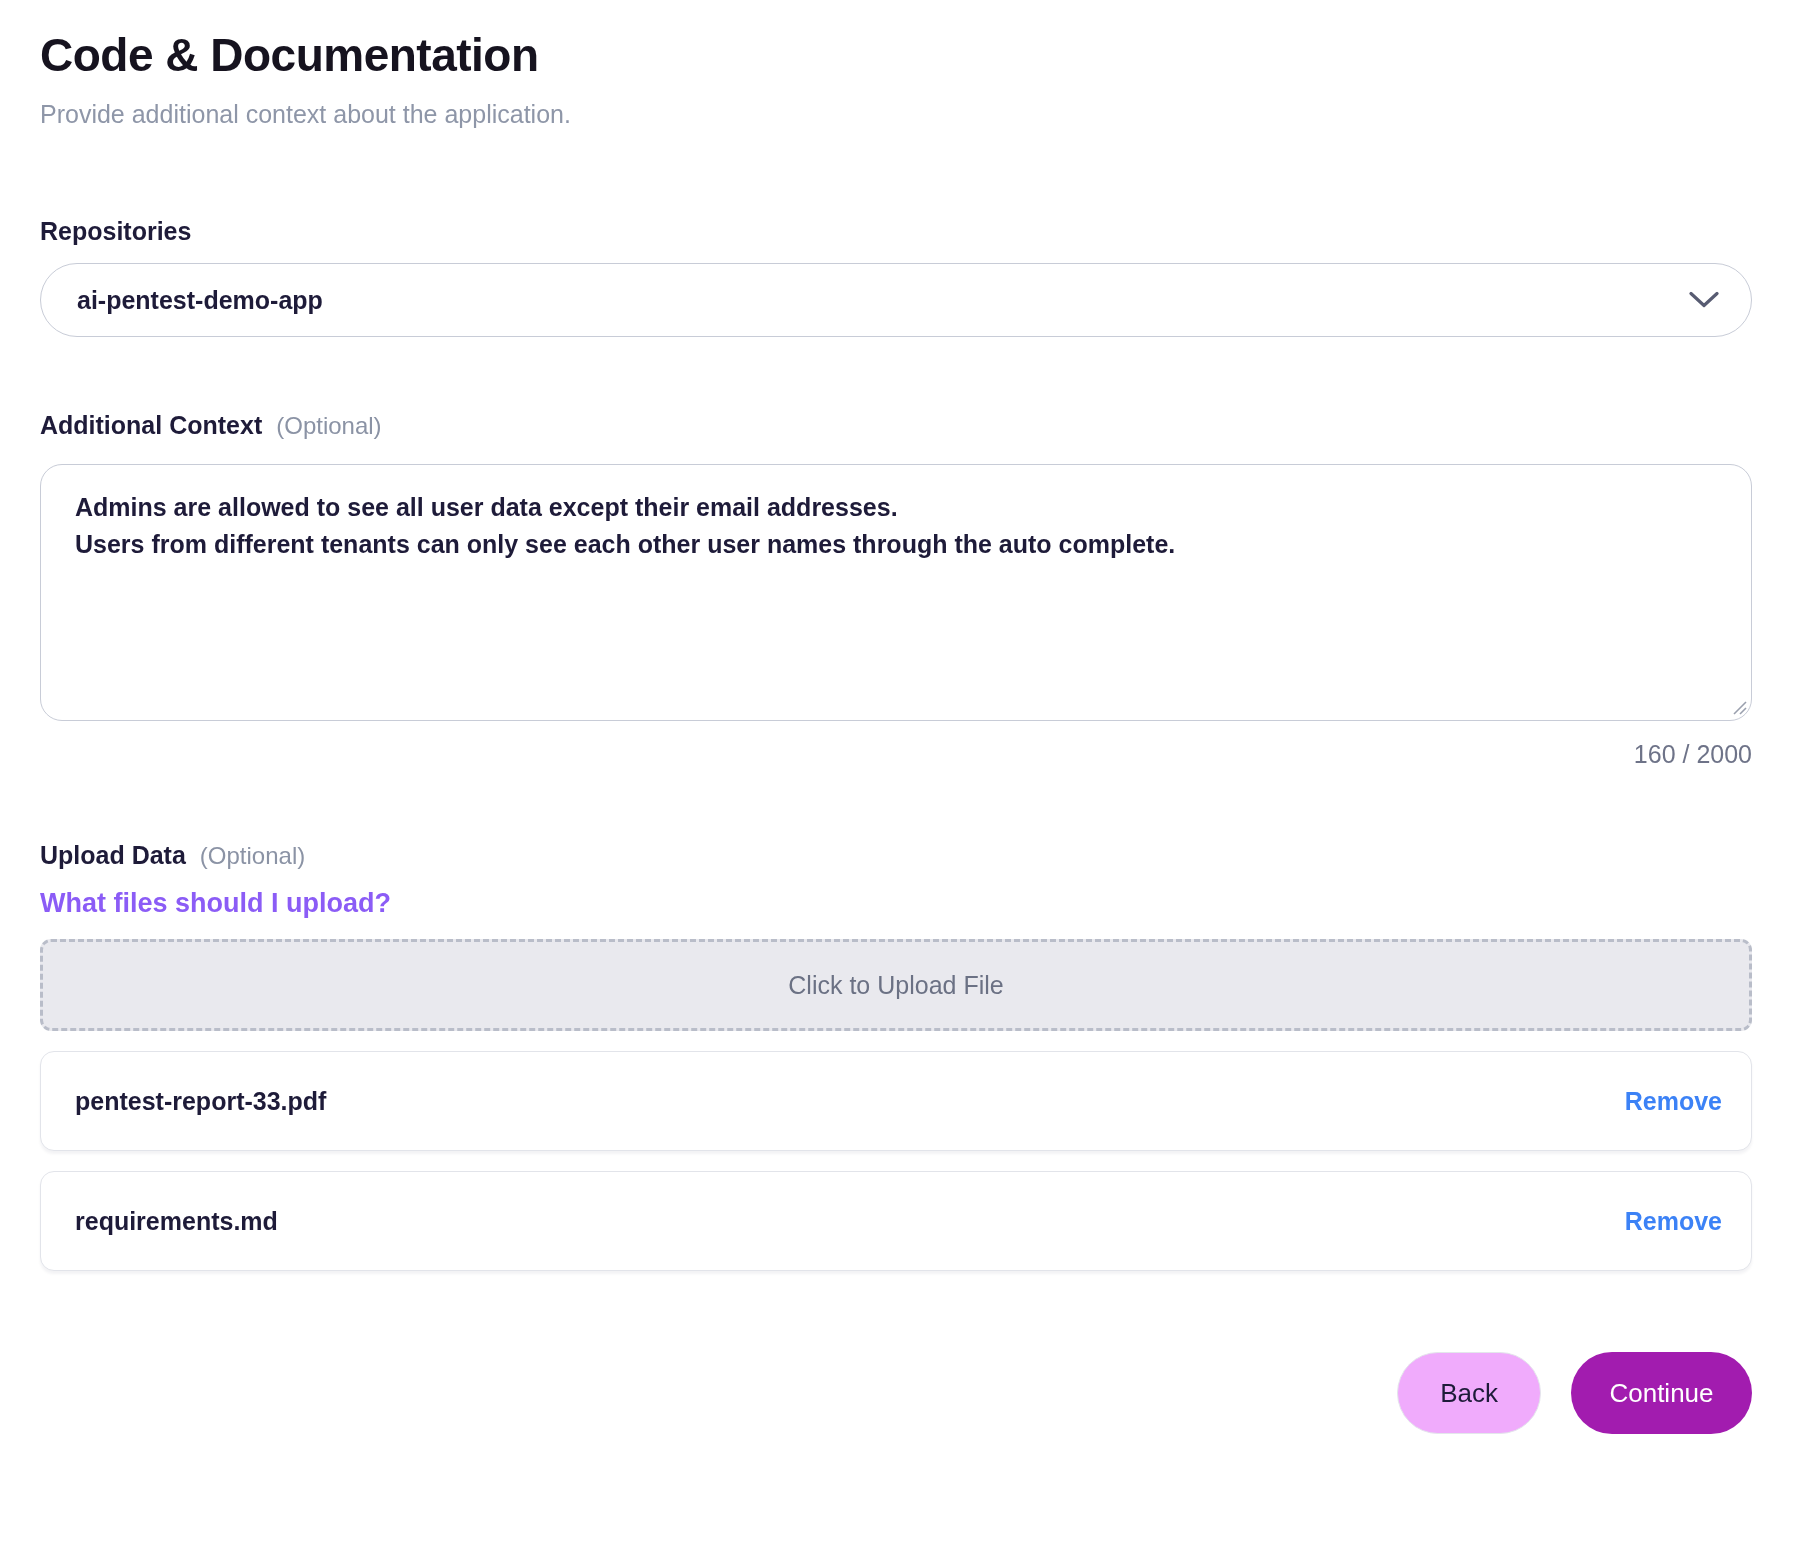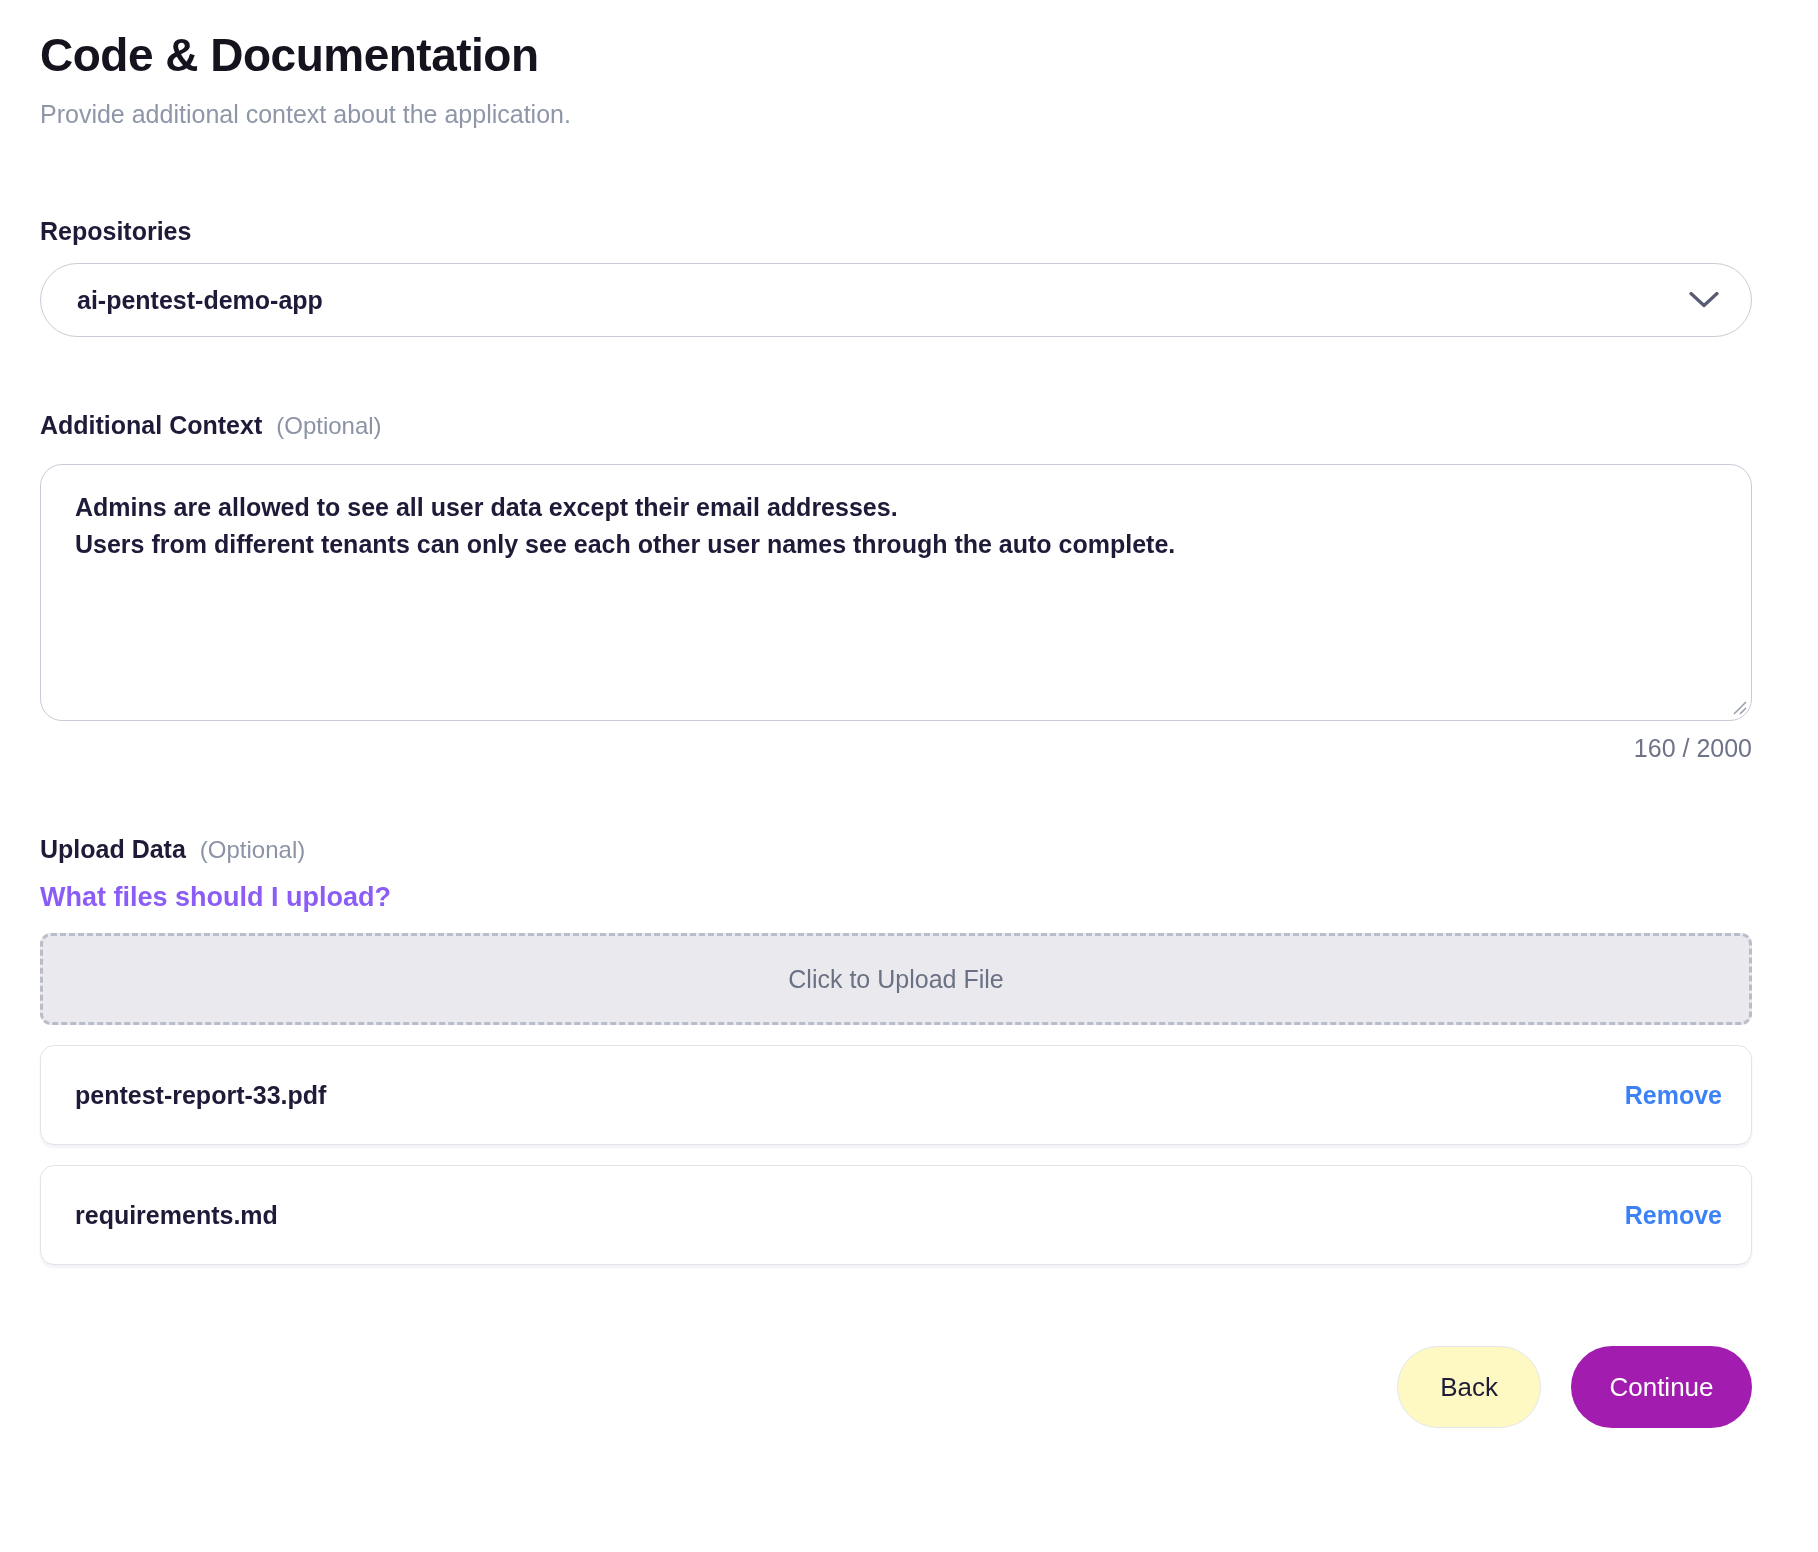--- a/index.html
+++ b/index.html
@@ -104,21 +104,21 @@
   }
   .resize-handle {
     position: absolute;
     right: 5px;
     bottom: 6px;
     width: 18px;
     height: 18px;
     pointer-events: none;
   }
   .char-counter {
-    margin-top: 12px;
+    margin-top: 18px;
     width: 1712px;
     text-align: right;
     font-size: 25px;
     font-weight: 400;
     color: #6e7388;
     line-height: 30px;
   }
 
   
   .section-upload { margin-top: 70px; }
@@ -191,21 +191,21 @@
     font-family: "Liberation Sans", sans-serif;
     font-size: 26px;
     display: inline-flex;
     align-items: center;
     justify-content: center;
     cursor: pointer;
   }
   .btn-back {
     min-width: 139px;
     padding: 0 42px;
-    background: #fef9c3;
+    background: #f0abfc;
     border: 1.5px solid #e4e6ec;
     color: #1e1b39;
     font-weight: 400;
   }
   .btn-continue {
     min-width: 181px;
     padding: 0 38px;
     background: #a21caf;
     border: none;
     color: #ffffff;

